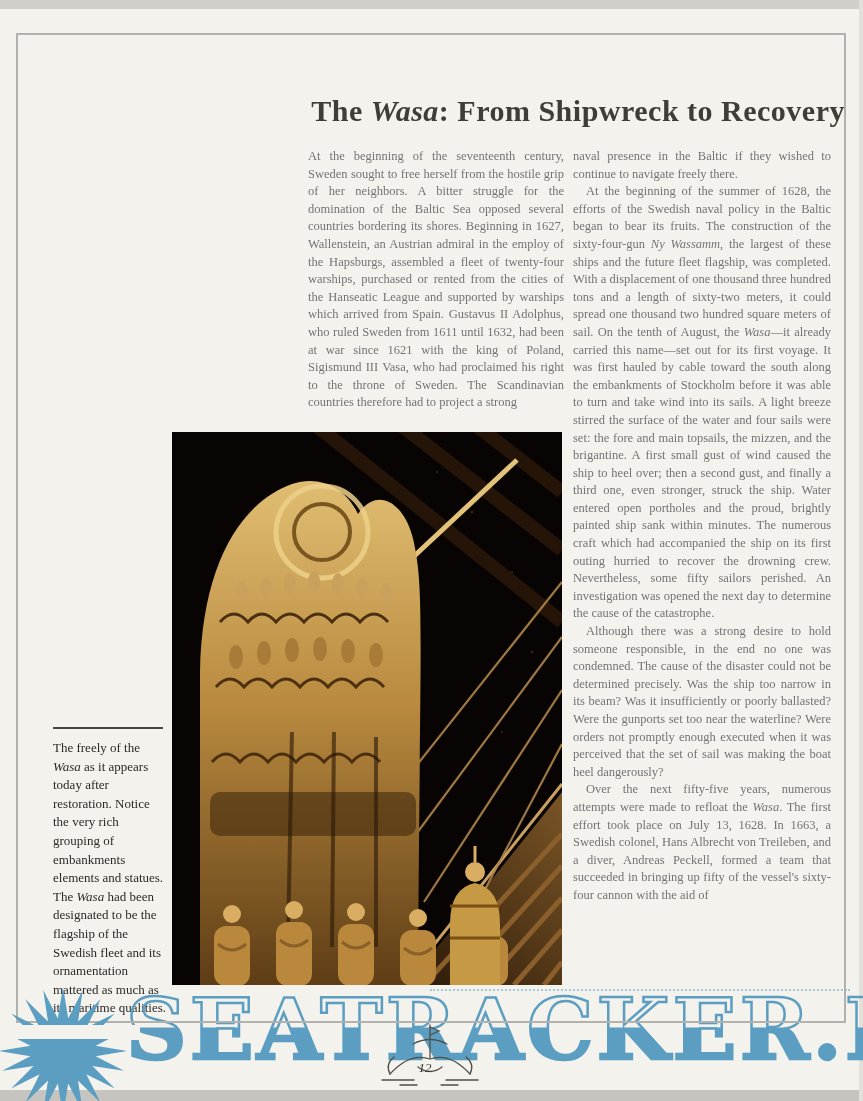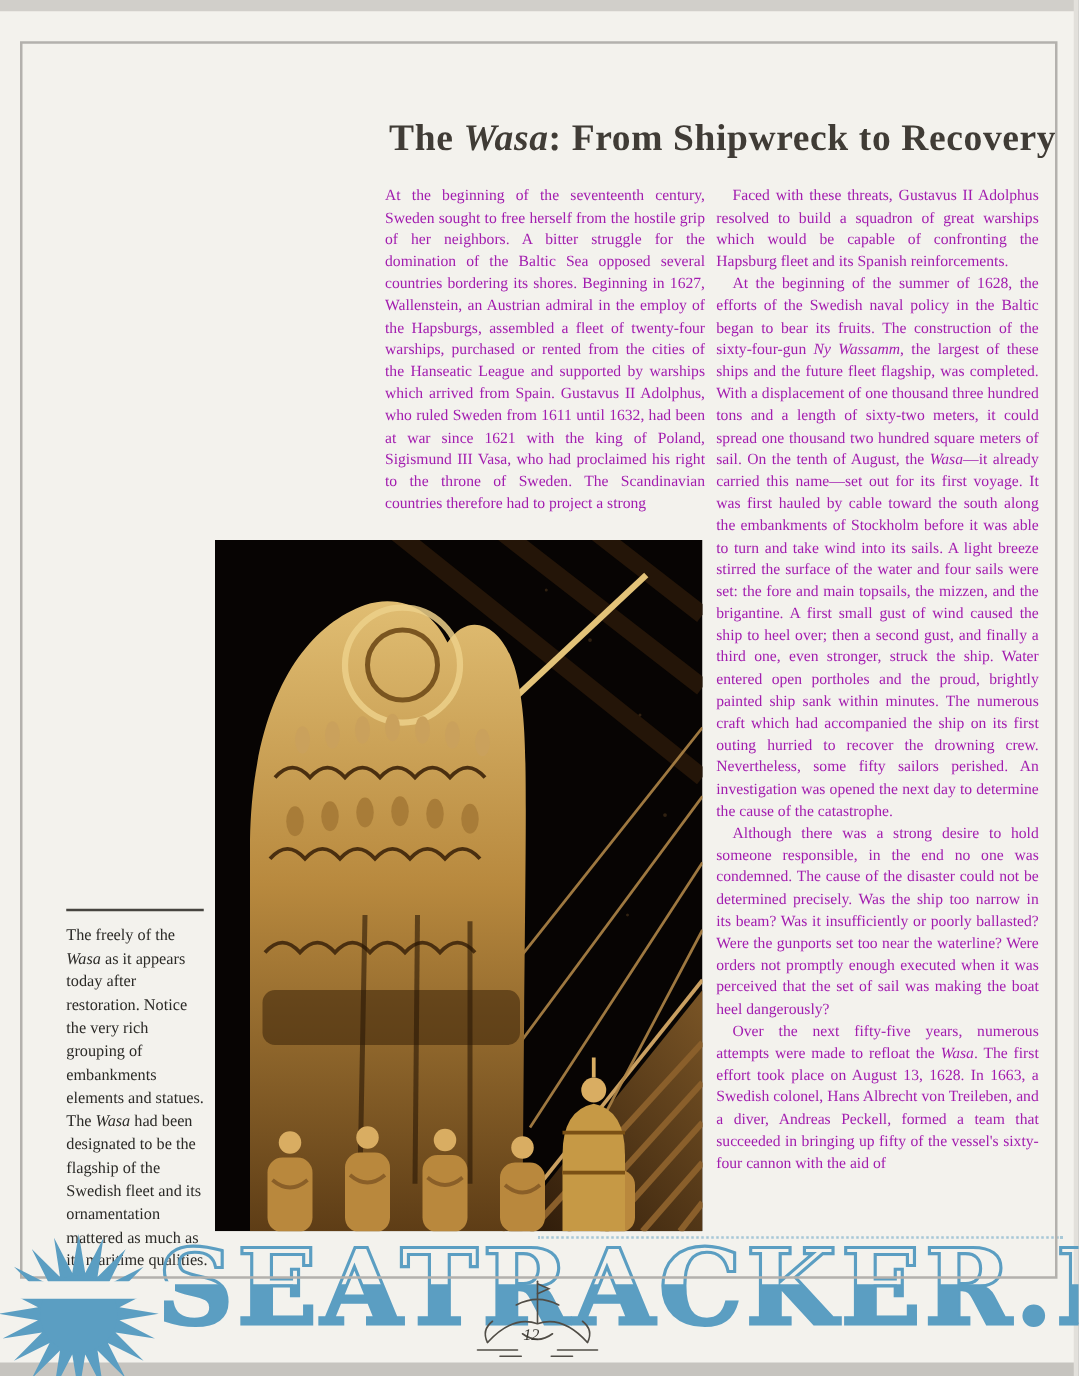--- a/index.html
+++ b/index.html
@@ -5,21 +5,21 @@
   html,body{margin:0;padding:0;background:#888;}
   .page{position:relative;width:863px;height:1101px;background:#f3f2ed;overflow:hidden;
         font-family:"Liberation Serif",serif;}
   .scan-top{position:absolute;left:0;top:0;width:100%;height:9px;background:#d1cfca;}
   .scan-bottom{position:absolute;left:0;top:1090px;width:100%;height:11px;background:#c6c4bf;}
   .scan-right{position:absolute;right:0;top:0;width:4px;height:100%;background:#e2e0db;}
   .frame{position:absolute;left:16px;top:33px;width:826px;height:986px;
          border:2px solid #b3b1ad;z-index:7;pointer-events:none;}
   .title{position:absolute;right:18px;top:74px;white-space:nowrap;text-align:right;
          font-size:30px;color:#403c36;letter-spacing:.5px;z-index:2;}
-  .col{position:absolute;top:148px;font-size:12.5px;line-height:17.6px;color:#a21caf;
+  .col{position:absolute;top:148px;font-size:12.5px;line-height:17.6px;color:#737373;
        text-align:justify;z-index:2;}
   .col1{left:308px;width:256px;}
   .col2{left:573px;width:258px;}
   .para{margin:0;}
   .para.ind{text-indent:13px;}
   .caption-rule{position:absolute;left:53px;top:727px;width:110px;height:2px;background:#46443f;z-index:2;}
   .caption{position:absolute;left:53px;top:739px;width:114px;font-size:13px;line-height:18.6px;
            color:#2b2a27;z-index:2;}
   .photo{position:absolute;left:172px;top:432px;width:390px;height:553px;z-index:3;}
   .watermark{position:absolute;left:126px;top:988px;z-index:5;font-family:"DejaVu Serif",serif;
@@ -45,24 +45,24 @@
   <div class="scan-right"></div>
 
   <div class="frame"></div>
 
   <h1 class="title"><span>The </span><i>Wasa</i><span>: From Shipwreck to Recovery</span></h1>
 
   <div class="col col1">
       <p class="para"><span>At the beginning of the seventeenth century, Sweden sought to free herself from the hostile grip of her neighbors. A bitter struggle for the domination of the Baltic Sea opposed several countries bordering its shores. Beginning in 1627, Wallenstein, an Austrian admiral in the employ of the Hapsburgs, assembled a fleet of twenty-four warships, purchased or rented from the cities of the Hanseatic League and supported by warships which arrived from Spain. Gustavus II Adolphus, who ruled Sweden from 1611 until 1632, had been at war since 1621 with the king of Poland, Sigismund III Vasa, who had proclaimed his right to the throne of Sweden. The Scandinavian countries therefore had to project a strong</span></p>
     </div>
   <div class="col col2">
-      <p class="para ind"><span>Faced with these threats, Gustavus II Adolphus resolved to build a squadron of great warships which would be capable of confronting the Hapsburg fleet and its Spanish reinforcements.</span></p>
+      <p class="para"><span>naval presence in the Baltic if they wished to continue to navigate freely there.</span></p>
       <p class="para ind"><span>At the beginning of the summer of 1628, the efforts of the Swedish naval policy in the Baltic began to bear its fruits. The construction of the sixty-four-gun </span><i>Ny Wassamm</i><span>, the largest of these ships and the future fleet flagship, was completed. With a displacement of one thousand three hundred tons and a length of sixty-two meters, it could spread one thousand two hundred square meters of sail. On the tenth of August, the </span><i>Wasa</i><span>—it already carried this name—set out for its first voyage. It was first hauled by cable toward the south along the embankments of Stockholm before it was able to turn and take wind into its sails. A light breeze stirred the surface of the water and four sails were set: the fore and main topsails, the mizzen, and the brigantine. A first small gust of wind caused the ship to heel over; then a second gust, and finally a third one, even stronger, struck the ship. Water entered open portholes and the proud, brightly painted ship sank within minutes. The numerous craft which had accompanied the ship on its first outing hurried to recover the drowning crew. Nevertheless, some fifty sailors perished. An investigation was opened the next day to determine the cause of the catastrophe.</span></p>
       <p class="para ind"><span>Although there was a strong desire to hold someone responsible, in the end no one was condemned. The cause of the disaster could not be determined precisely. Was the ship too narrow in its beam? Was it insufficiently or poorly ballasted? Were the gunports set too near the waterline? Were orders not promptly enough executed when it was perceived that the set of sail was making the boat heel dangerously?</span></p>
-      <p class="para ind"><span>Over the next fifty-five years, numerous attempts were made to refloat the </span><i>Wasa</i><span>. The first effort took place on August 13, 1628. In 1663, a Swedish colonel, Hans Albrecht von Treileben, and a diver, Andreas Peckell, formed a team that succeeded in bringing up fifty of the vessel's sixty-four cannon with the aid of</span></p>
+      <p class="para ind"><span>Over the next fifty-five years, numerous attempts were made to refloat the </span><i>Wasa</i><span>. The first effort took place on July 13, 1628. In 1663, a Swedish colonel, Hans Albrecht von Treileben, and a diver, Andreas Peckell, formed a team that succeeded in bringing up fifty of the vessel's sixty-four cannon with the aid of</span></p>
     </div>
 
   <div class="caption-rule"></div>
   <div class="caption"><span>The freely of the </span><i>Wasa</i><span> as it appears today after restoration. Notice the very rich grouping of embankments elements and statues. The </span><i>Wasa</i><span> had been designated to be the flagship of the Swedish fleet and its ornamentation mattered as much as its maritime qualities.</span></div>
 
   <div class="photo">
     <svg width="390" height="553" viewBox="0 0 390 553">
       <defs>
         <linearGradient id="goldV" x1="0" y1="0" x2="0" y2="1">
           <stop offset="0" stop-color="#e0bd72"></stop>

